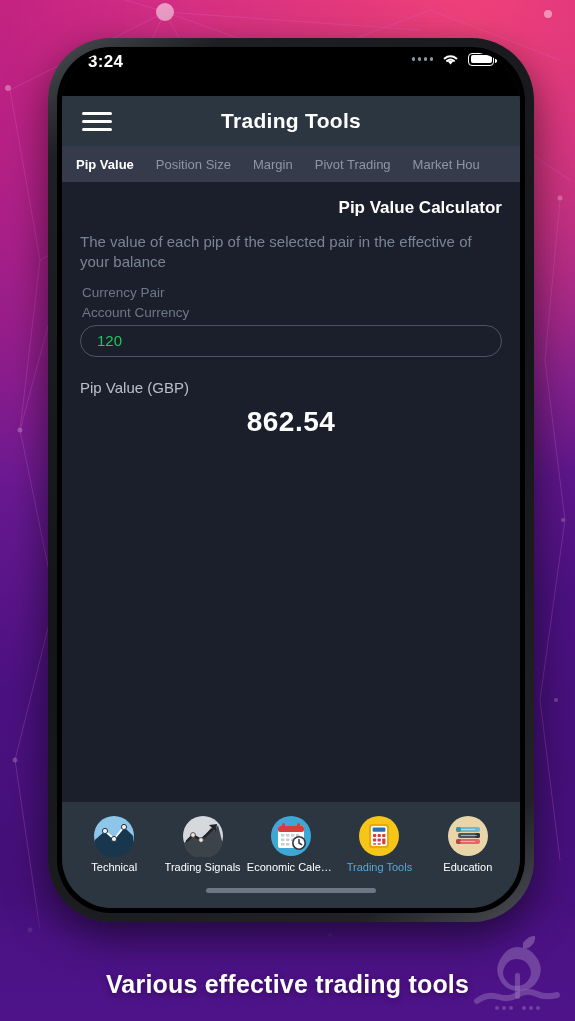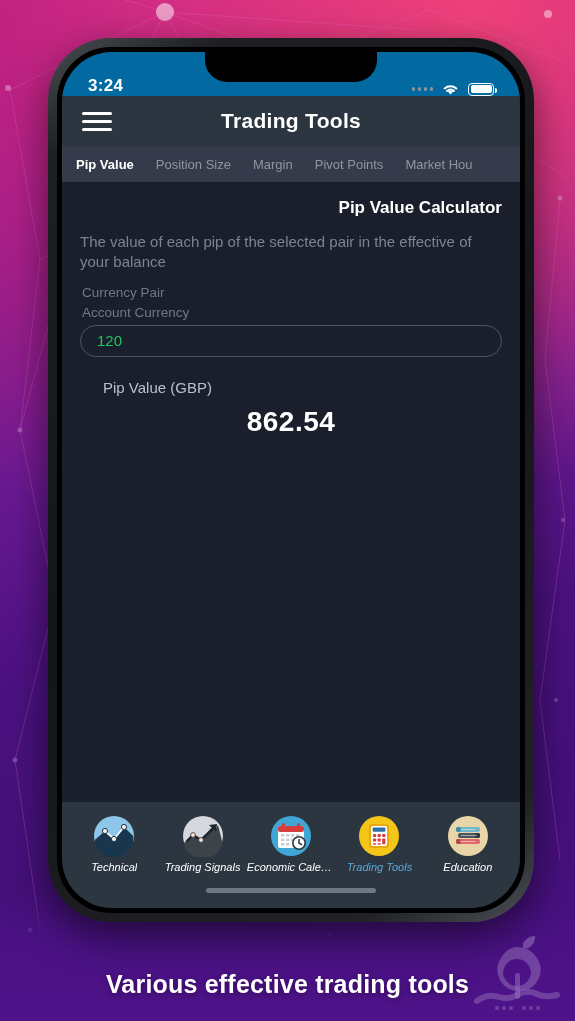--- a/index.html
+++ b/index.html
@@ -61,22 +61,22 @@
     border-radius:50px;
     overflow:hidden;
     background:#1a1f2b;
     display:flex; flex-direction:column;
   }
 
   
   .statusbar {
     position:relative;
     height:44px; flex:0 0 44px;
-    background:#0369a1;
-    display:flex; align-items:flex-end;
+    background:#000000;
+    display:flex; align-items:flex-start;
     padding:0 26px;
     color:#fff;
   }
   .status-time { font-size:17px; font-weight:bold; letter-spacing:.3px; }
   .status-right {
     margin-left:auto; display:flex; align-items:center; gap:8px;
   }
   .notch {
     position:absolute;
     left:50%; top:-14px; transform:translateX(-50%);
@@ -180,33 +180,32 @@
   }
   .calc-btn {
     height:44px;
     background:#2b9c36;
     border-radius:23px;
     display:flex; align-items:center; justify-content:center;
     color:#ffffff; font-size:17px; font-weight:bold;
     cursor:pointer;
     margin-bottom:22px;
   }
-  .result-label { color:#b9c0cc; font-size:15px; margin-bottom:10px;margin-left:23px; }
+  .result-label { color:#b9c0cc; font-size:15px; margin-bottom:10px; }
   .result-value {
     text-align:center; color:#ffffff;
     font-size:28px; font-weight:bold; letter-spacing:.5px;
   }
 
   
   .bottomnav {
     flex:0 0 82px; height:82px;
     background:#2b3641;
     display:flex; align-items:center;
     padding:6px 8px 4px 8px;
-    font-style:italic;
   }
   .nav-item {
     flex:1 1 0; min-width:0;
     display:flex; flex-direction:column; align-items:center;
     gap:4px; cursor:pointer;
   }
   .nav-icon { width:42px; height:42px; flex:0 0 42px; }
   .nav-label {
     font-size:11px; color:#ffffff; max-width:100%;
     overflow:hidden; text-overflow:ellipsis; white-space:nowrap;
@@ -282,21 +281,21 @@
             <span></span>
             <span></span>
         </div>
         <div class="appbar-title">Trading Tools</div>
       </div>
 
       <div class="tabs">
         <div class="tab active">Pip Value</div>
         <div class="tab">Position Size</div>
         <div class="tab">Margin</div>
-        <div class="tab">Pivot Points</div>
+        <div class="tab">Pivot Trading</div>
         <div class="tab">Market Hou</div>
       </div>
 
       <div class="content">
         <div class="calc-title">Pip Value Calculator</div>
         <div class="calc-desc">The value of each pip of the selected pair in the effective of your balance</div>
 
         <div class="field-label">Currency Pair</div>
 
         <div class="field-label">Account Currency</div>

